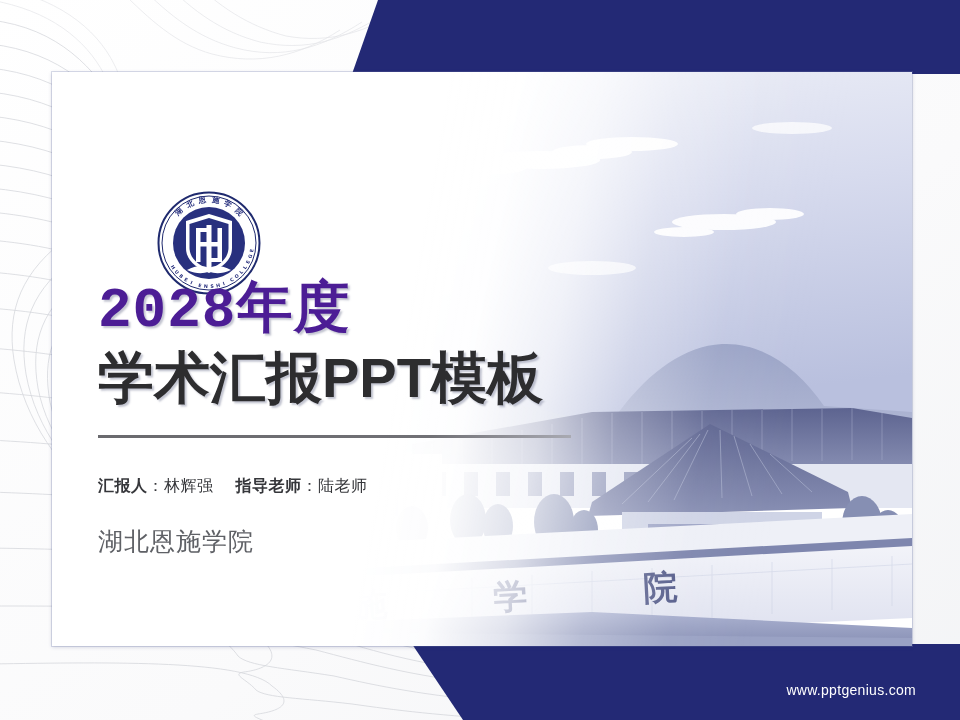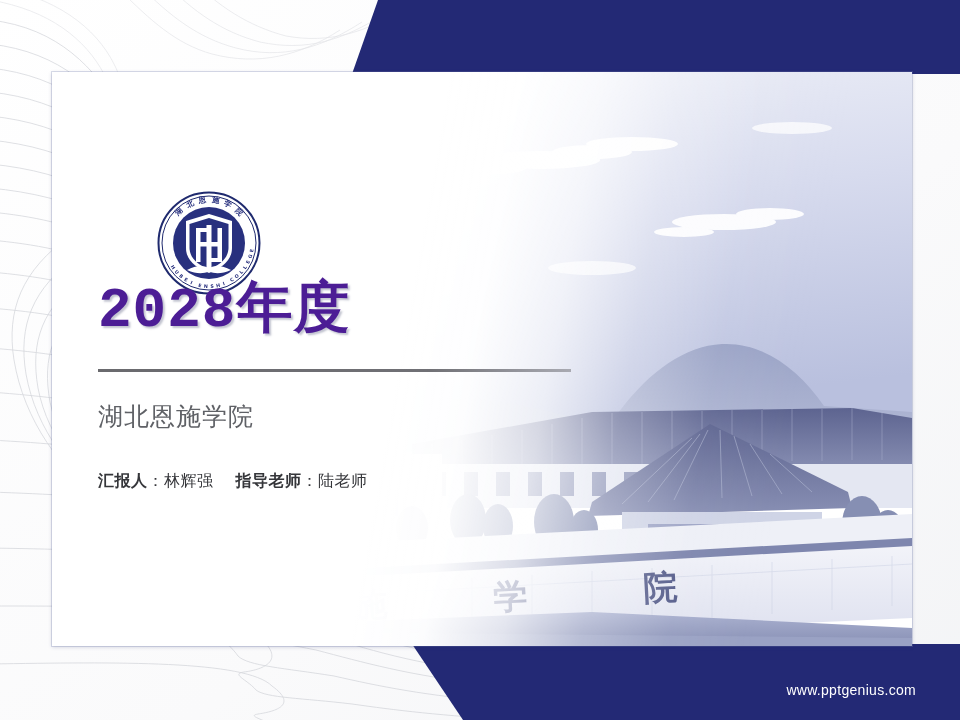--- a/index.html
+++ b/index.html
@@ -376,24 +376,25 @@
           <text x="106" y="196" text-anchor="middle" transform="rotate(-56 106 106)">L</text>
           <text x="106" y="196" text-anchor="middle" transform="rotate(-64 106 106)">E</text>
           <text x="106" y="196" text-anchor="middle" transform="rotate(-72 106 106)">G</text>
           <text x="106" y="196" text-anchor="middle" transform="rotate(-80 106 106)">E</text>
         </g>
       </svg>
     </div>
 
     <div id="text-block">
       <div id="title-year">2028年度</div>
+      <div id="title-main">学术汇报PPT模板</div>
       <div id="divider"></div>
-      <div id="school-name">湖北恩施学院</div>
       <div id="presenter-line">
         <b>汇报人</b><span>：</span><span>林辉强</span><span class="sep"></span><b>指导老师</b><span>：</span><span>陆老师</span>
       </div>
+      <div id="school-name">湖北恩施学院</div>
     </div>
 
   </div>
 
   <div id="footer-url">www.pptgenius.com</div>
 
 </div>
 
 </body></html>

